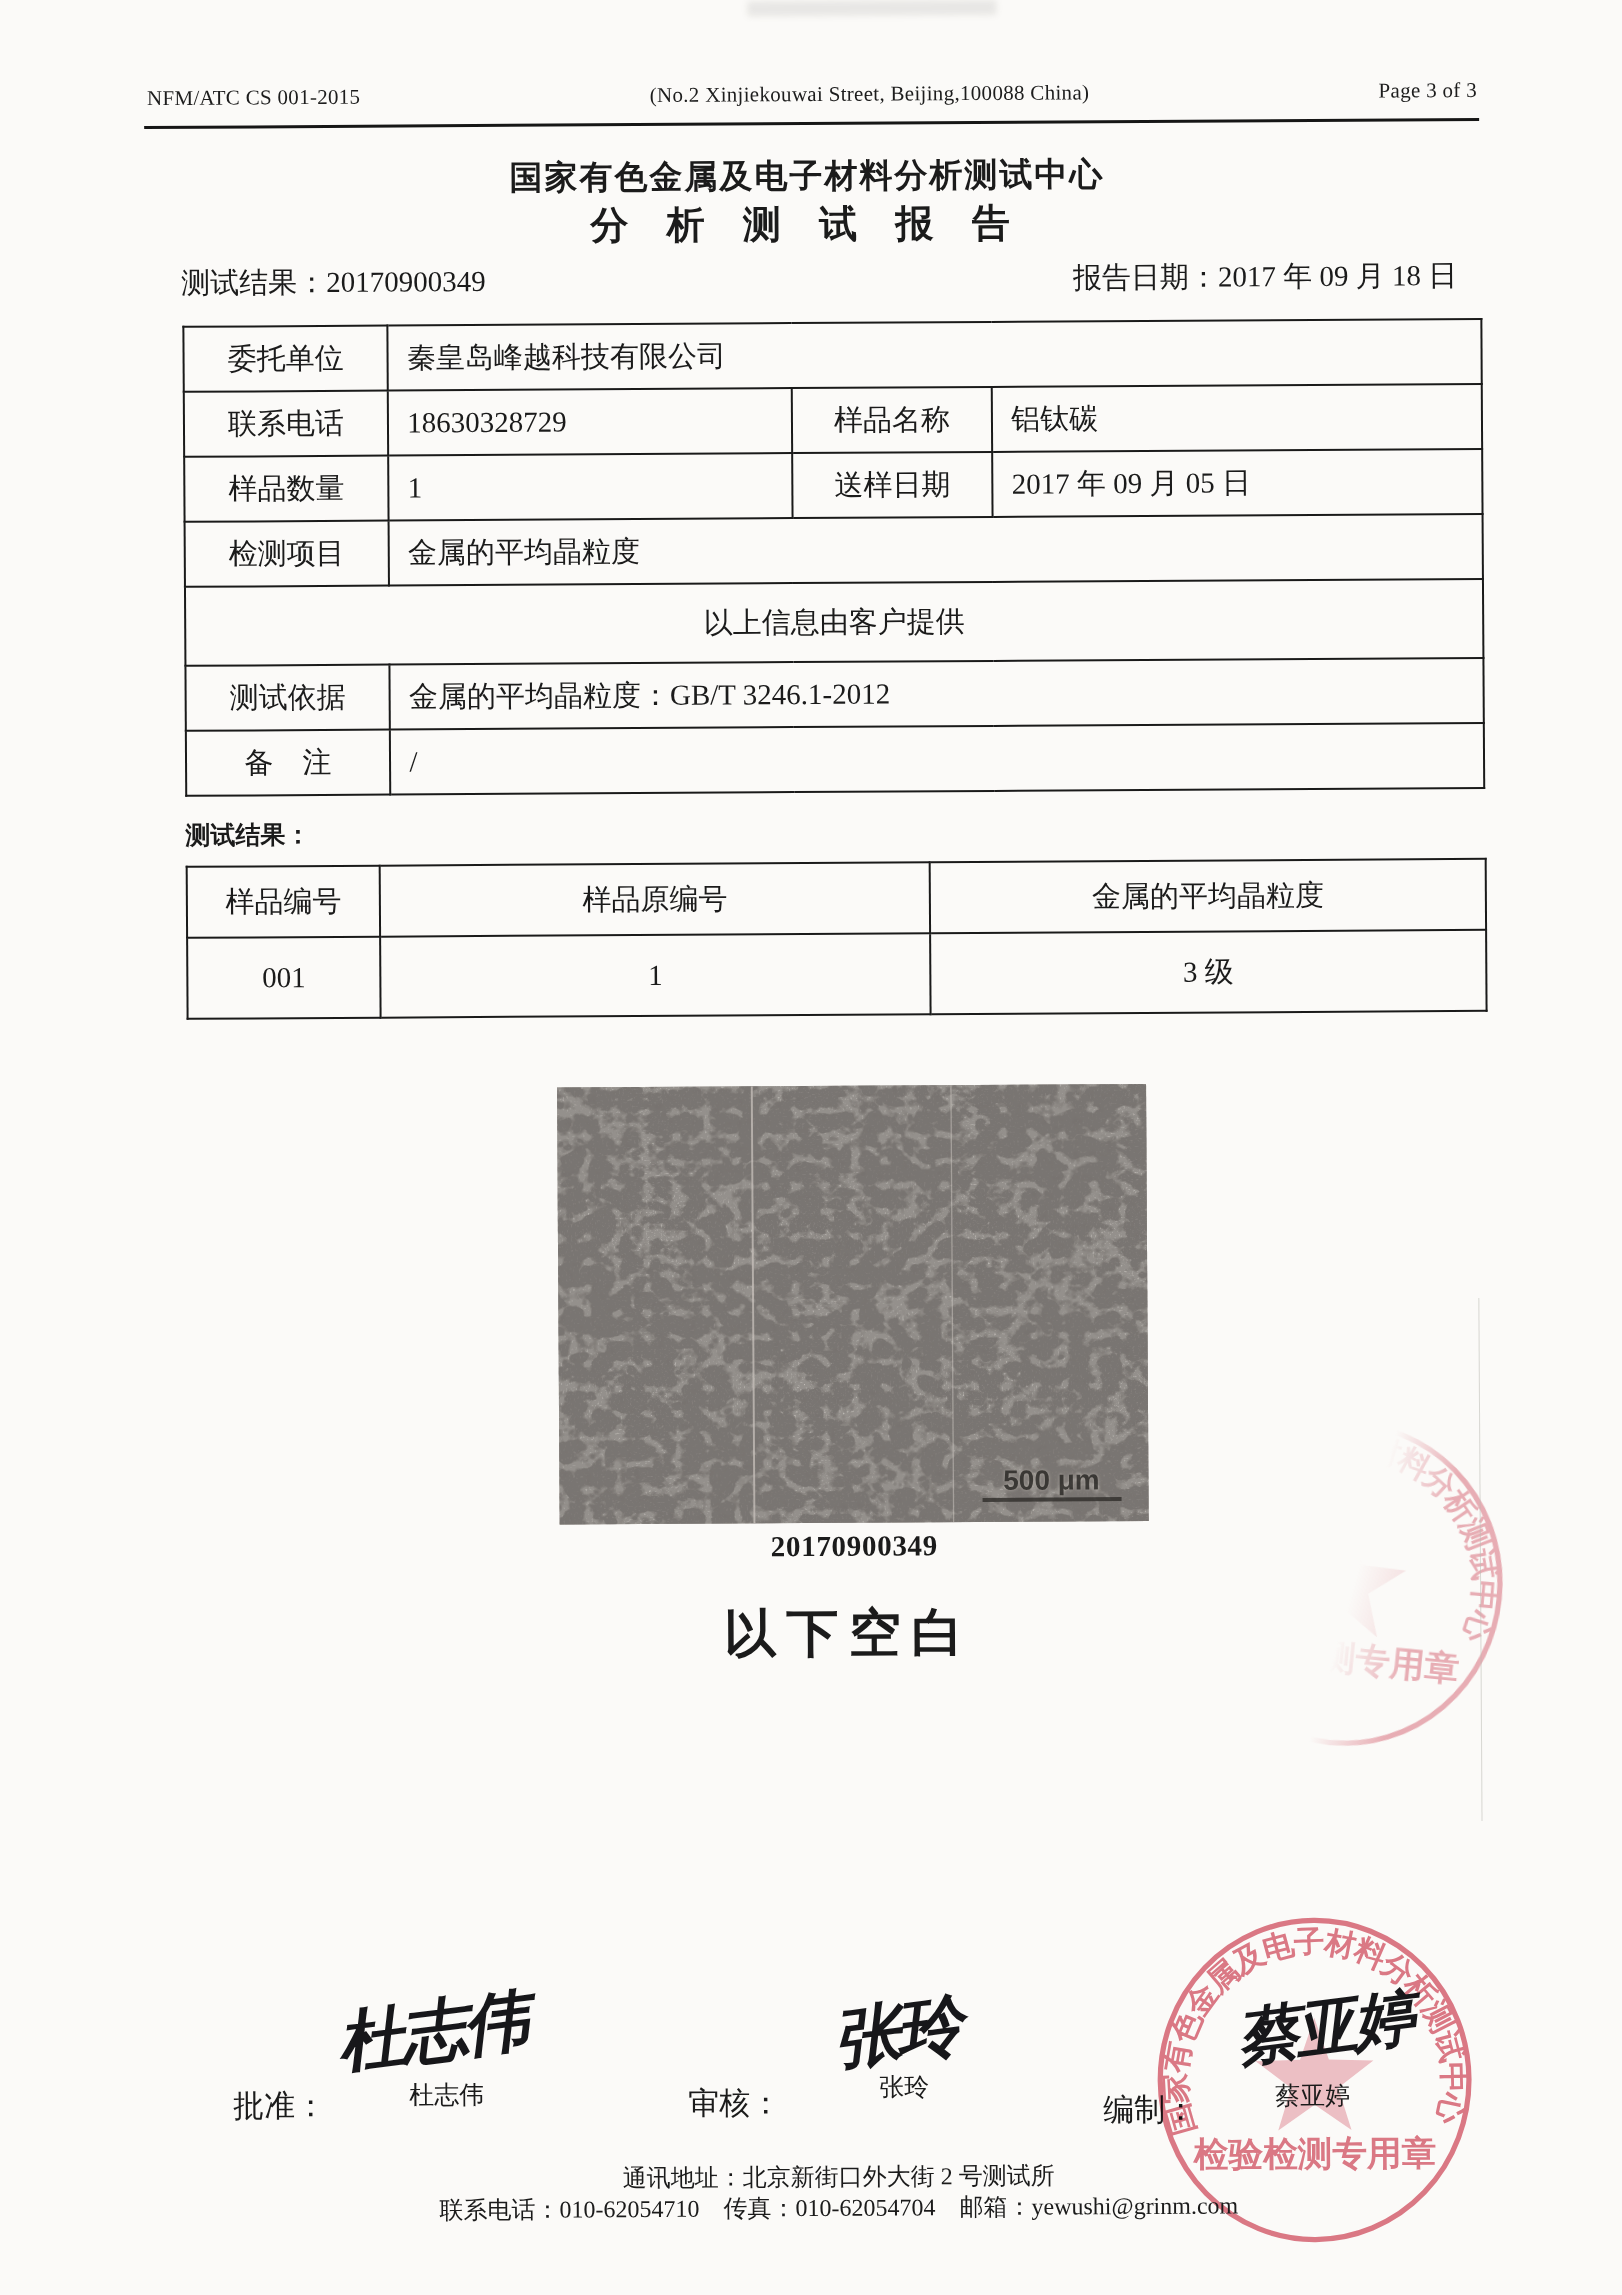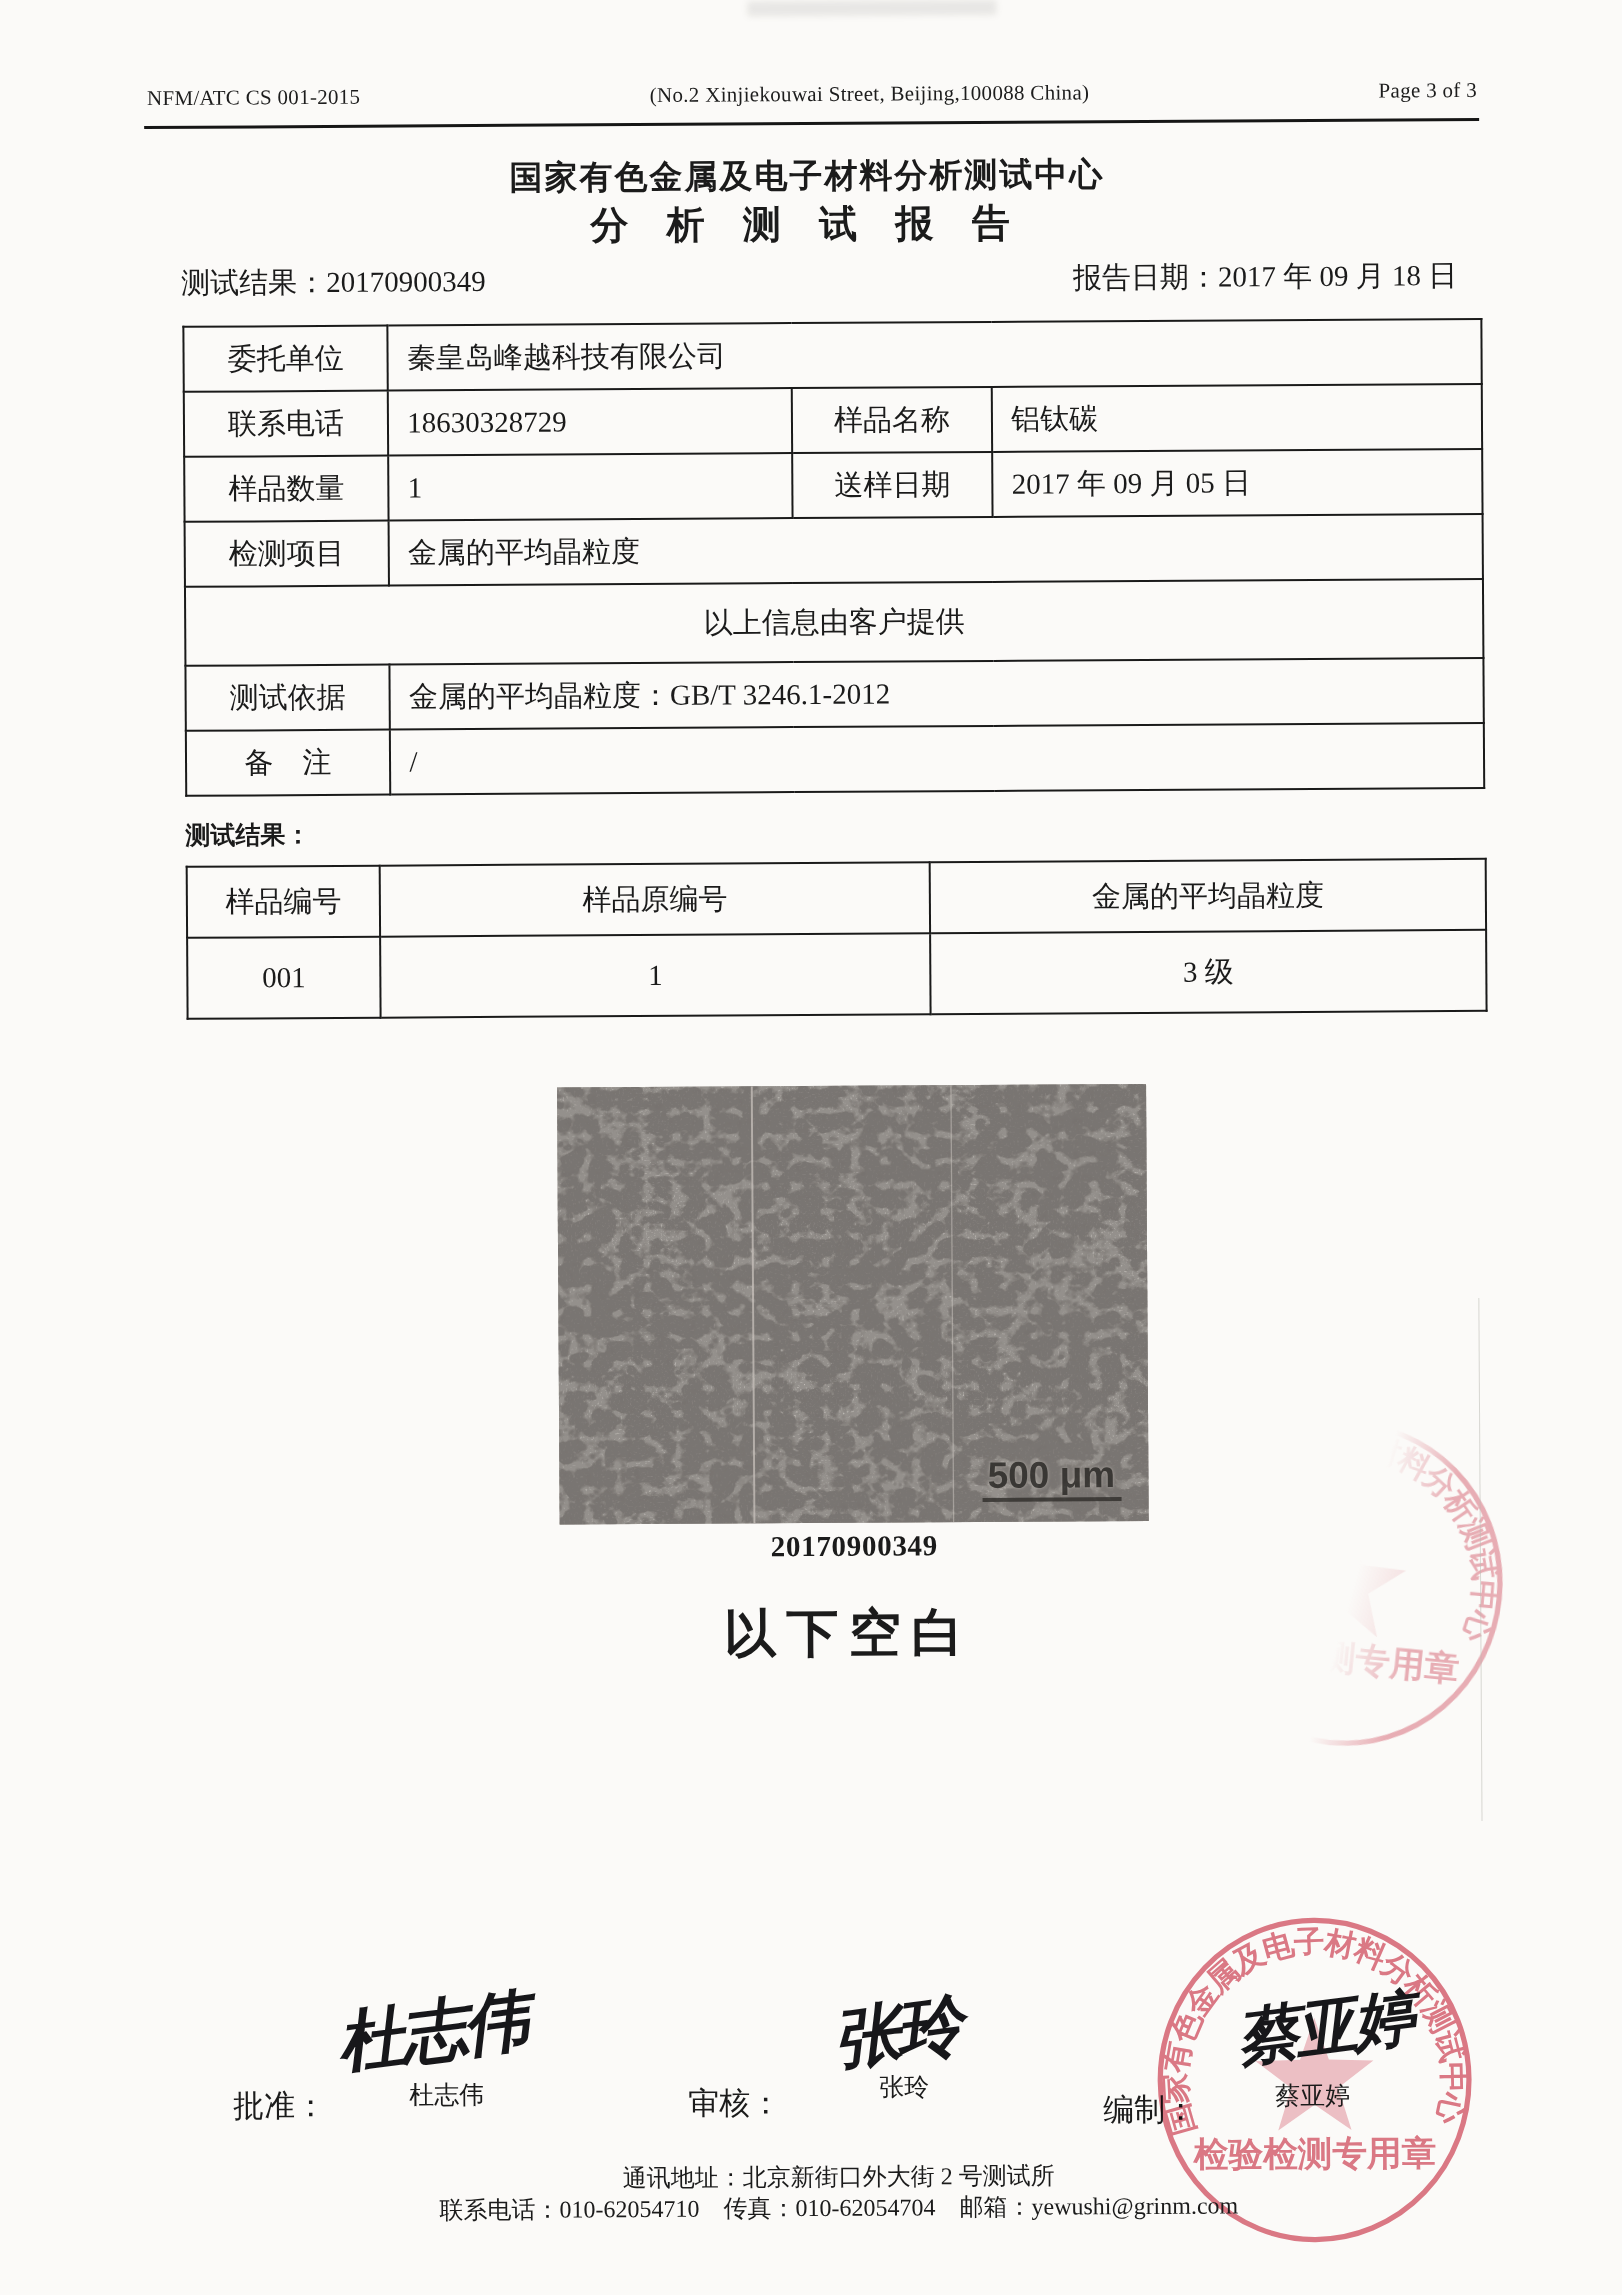--- a/index.html
+++ b/index.html
@@ -34,21 +34,21 @@
   .results-table{top:862px;left:186px;width:1299px;font-size:29px;text-align:center;}
   .results-table td,.results-table th{border:2.6px solid #1a1a1a;font-weight:400;vertical-align:middle;}
   .results-table th{height:67px;}
   .results-table td{height:77px;}
 
   
   .micro{top:1086px;left:556px;width:589px;height:437px;background:#9e9893;}
   .micro svg{position:absolute;inset:0;}
   .scale-wrap{position:absolute;right:27.5px;bottom:19.6px;text-align:center;opacity:.85;}
   .scale-text{font-family:"Liberation Sans","DejaVu Sans",sans-serif;font-weight:700;
-    font-size:37px;color:#2f2d2a;text-shadow:0 0 3.9px #b7b1aa;}
+    font-size:28px;color:#2f2d2a;text-shadow:0 0 3.9px #b7b1aa;}
   .scale-bar{width:139px;height:4.6px;background:#34322f;margin:1.3px auto 0;}
   .micro-caption{top:1530px;left:556px;width:589px;text-align:center;font-size:29px;font-weight:700;letter-spacing:0.7px;}
 
   .blank-note{top:1599px;left:190px;width:1309px;text-align:center;font-size:52px;font-weight:700;letter-spacing:10.5px;}
 
   
   .sig-label{font-size:31px;}
   .sig-hand{font-size:67px;font-weight:600;font-style:italic;letter-spacing:-3.9px;color:#17171a;
     transform:rotate(-7deg);white-space:nowrap;}
   .sig-print{font-size:25px;}

